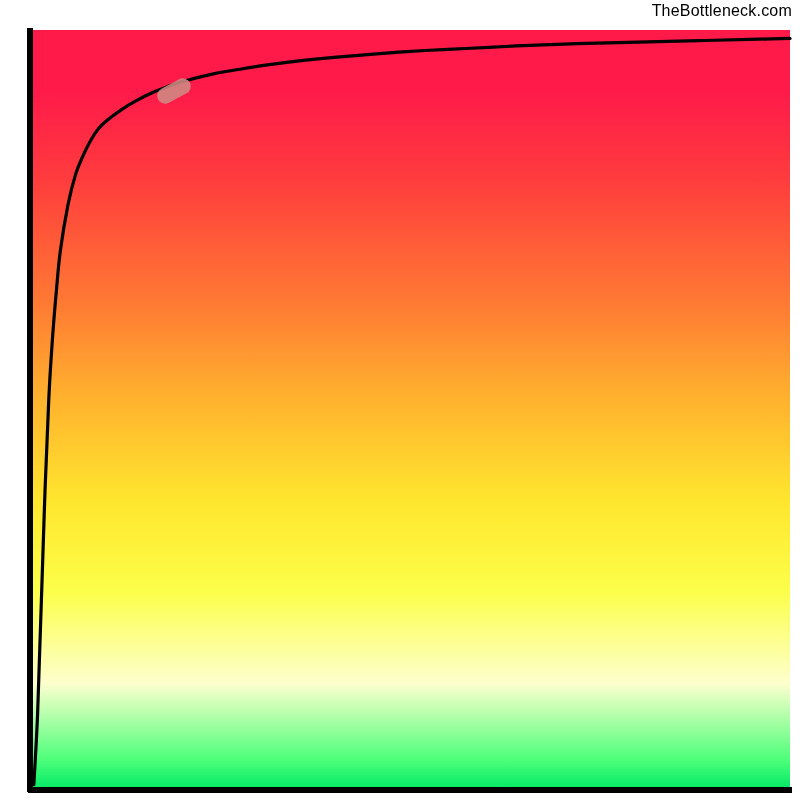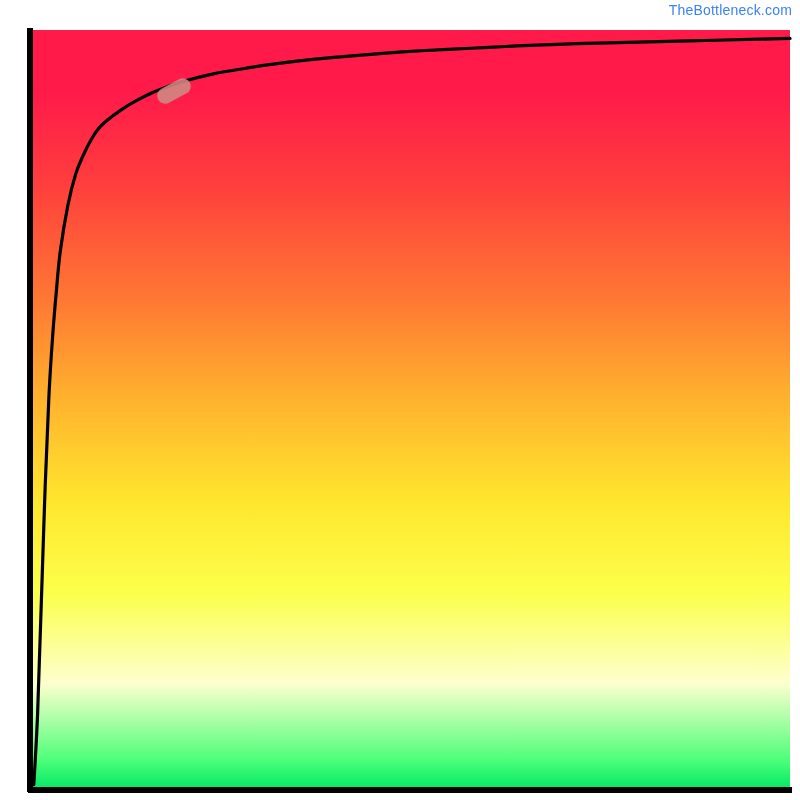--- a/index.html
+++ b/index.html
@@ -3,22 +3,22 @@
 <meta charset="utf-8">
 <style>
   * { margin: 0; padding: 0; box-sizing: border-box; }
   html, body { width: 800px; height: 800px; overflow: hidden; background: #fff; }
   .wrap { position: relative; width: 800px; height: 800px; }
   .attribution {
     position: absolute;
     top: 2px;
     right: 8px;
     font-family: Arial, Helvetica, sans-serif;
-    font-size: 14px;
-    color: #3b82f6;
+    font-size: 16px;
+    color: #000000;
     letter-spacing: 0.2px;
   }
   .plot {
     position: absolute;
     left: 30px;
     top: 30px;
     width: 760px;
     height: 760px;
   }
   .gradient-field {

